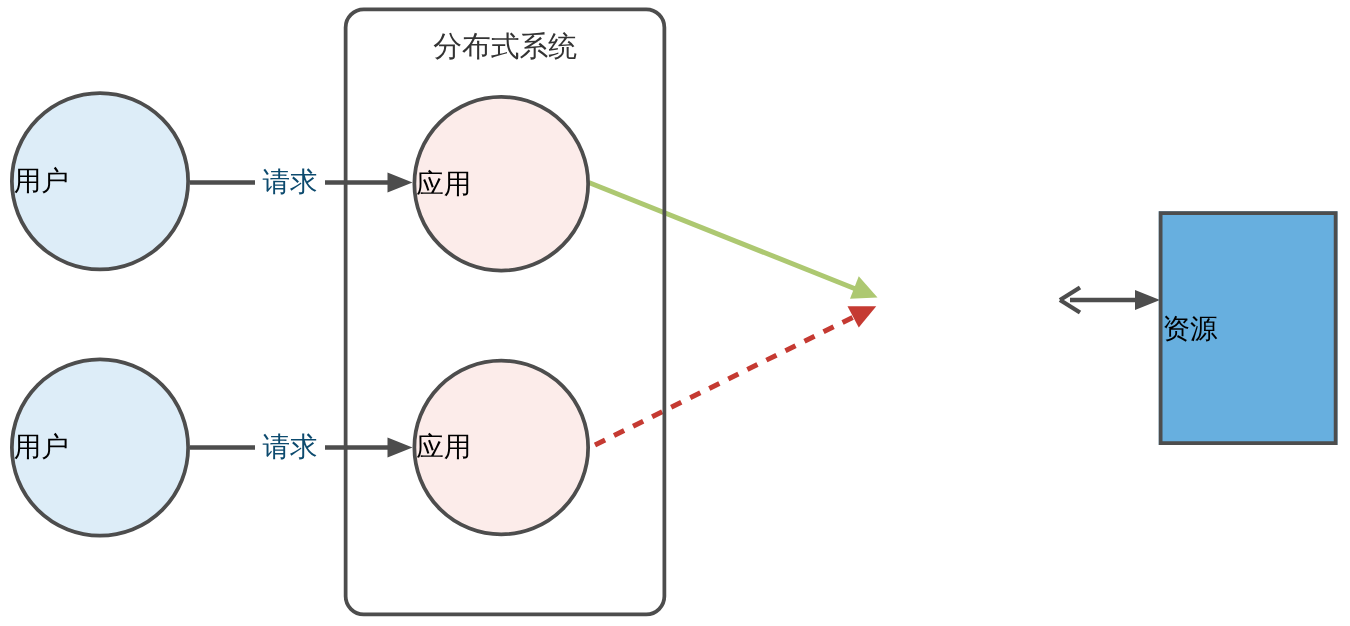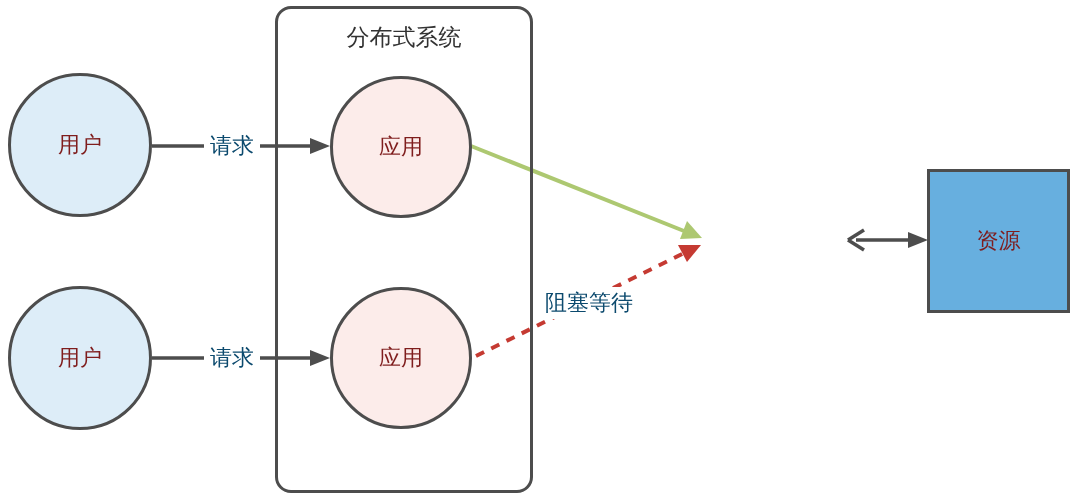--- a/index.html
+++ b/index.html
@@ -14,24 +14,24 @@
   }
   .edges-layer {
     position: absolute;
     left: 0; top: 0;
     width: 1080px; height: 501px;
   }
   .node {
     position: absolute;
     display: flex;
     align-items: center;
-    justify-content: center;
+    justify-content: flex-start;
     box-sizing: border-box;
     font-size: 22px;
-    color: #7f1d1d;
+    color: #000000;
   }
   .circle {
     border: 3px solid #4d4d4d;
     border-radius: 50%;
   }
   .box {
     border: 3px solid #4d4d4d;
   }
   .system-container {
     position: absolute;
@@ -48,21 +48,21 @@
     width: 258px;
     text-align: center;
     font-size: 23px;
     color: #333333;
   }
   .user-top    { left: 8px;   top: 73px;  width: 144px; height: 144px; }
   .user-bottom { left: 8px;   top: 286px; width: 144px; height: 144px; }
   .app-top     { left: 330px; top: 76px;  width: 142px; height: 142px; }
   .app-bottom  { left: 330px; top: 287px; width: 142px; height: 142px; }
   .lock-box    { left: 702px; top: 168px; width: 144px; height: 145px; }
-  .resource-box{ left: 927px; top: 169px; width: 143px; height: 144px; }
+  .resource-box{ left: 927px; top: 169px; width: 143px; height: 187px; }
   .edge-label {
     position: absolute;
     transform: translate(-50%, -50%);
     background: #ffffff;
     padding: 1px 6px;
     font-size: 22px;
     color: #0c4a6e;
     white-space: nowrap;
   }
   .lbl-request-top    { left: 232px; top: 146px; }
@@ -122,15 +122,14 @@
     <span>应用</span>
   </div>
 
 
   <div class="node box resource-box" style="background-color: rgb(103, 175, 223);">
     <span>资源</span>
   </div>
 
   <span class="edge-label lbl-request-top">请求</span>
   <span class="edge-label lbl-request-bottom">请求</span>
-  <span class="edge-label lbl-block">阻塞等待</span>
 
 </div>
 
 </body></html>

